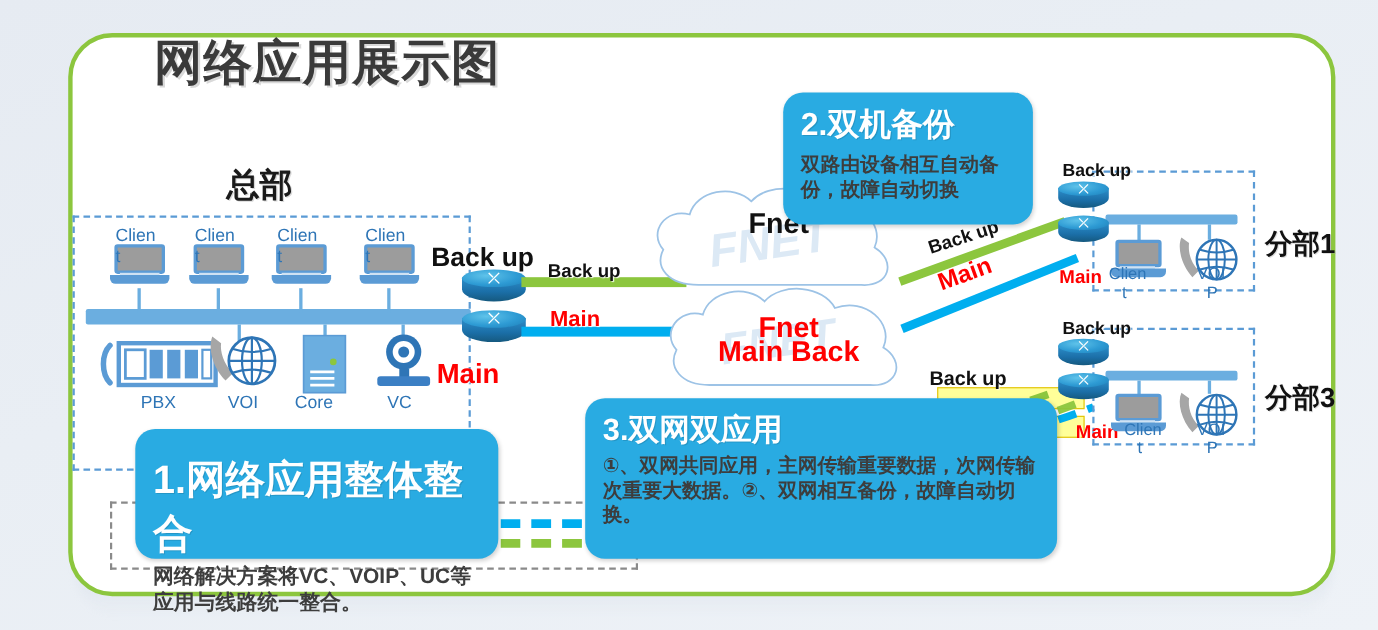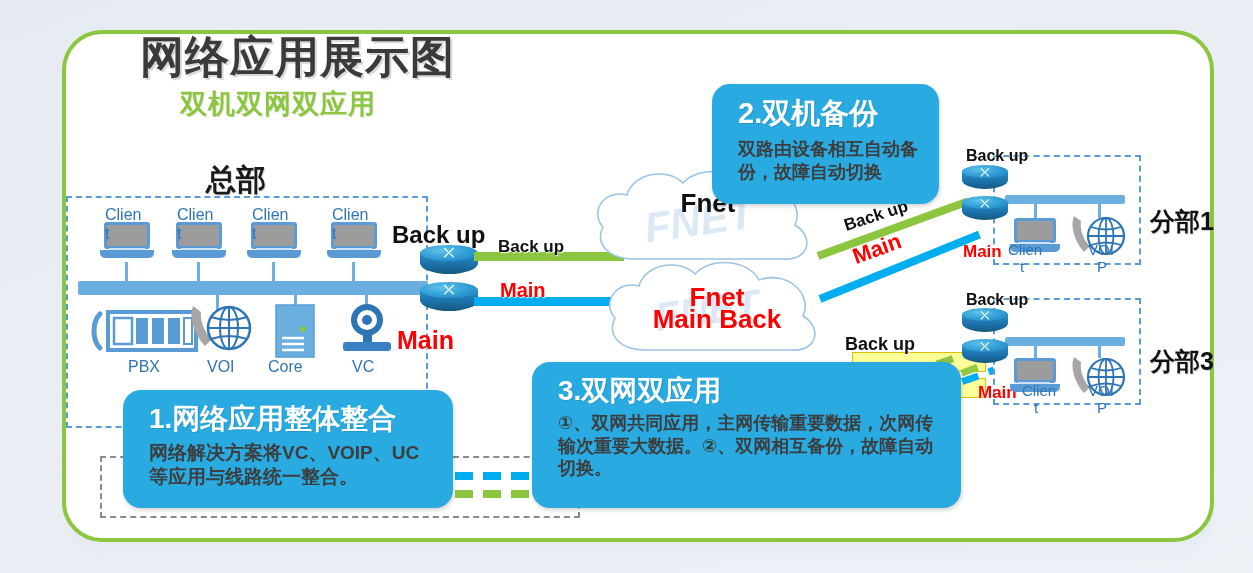--- a/index.html
+++ b/index.html
@@ -29,21 +29,21 @@
     text-shadow:2px 2px 0 rgba(170,170,170,.45);
   }
   .subtitle{
     position:absolute;left:180px;top:86px;font-size:27px;font-weight:bold;
     color:#8CC63E;letter-spacing:1px;
     text-shadow:1px 1px 0 rgba(180,180,180,.35);
   }
 
   
   .hq-title{
-    position:absolute;left:206px;top:160px;font-size:30px;font-weight:bold;
+    position:absolute;left:206px;top:148px;font-size:30px;font-weight:bold;
     color:#1a1a1a;text-shadow:1px 1px 0 rgba(160,160,160,.4);
   }
   .branch-title{
     position:absolute;font-size:25px;font-weight:bold;color:#111;
     text-shadow:1px 1px 0 rgba(160,160,160,.35);
   }
   #branch1-title{left:1150px;top:205px;}
   #branch3-title{left:1150px;top:345px;}
 
   
@@ -112,53 +112,52 @@
   .cloud-txt{position:absolute;text-align:center;font-weight:bold;line-height:1.05;}
 
   
   .linklabel{position:absolute;font-weight:bold;white-space:nowrap;}
   .lab-black{color:#111;text-shadow:1px 1px 1px rgba(255,255,255,.9);}
   .lab-red{color:#FF0000;text-shadow:1px 1px 1px rgba(255,255,255,.9);}
 
   
   .callout{
     position:absolute;background:#29ABE2;border-radius:18px;
-    box-shadow:1px 2px 4px rgba(0,0,0,.18);padding:10px 16px 12px 26px;
+    box-shadow:1px 2px 4px rgba(0,0,0,.18);padding:10px 16px 12px 16px;
     box-sizing:border-box;
   }
   .callout .co-head{
     color:#ffffff;font-weight:bold;display:block;
     text-shadow:1px 1px 0 rgba(0,0,0,.12);
   }
   .callout .co-body{
     color:#3D3D3D;font-weight:bold;display:block;line-height:1.25;
   }
   #callout1{left:123px;top:390px;width:330px;height:118px;}
-  #callout1 .co-head{font-size:28px;}
+  #callout1 .co-head{font-size:36px;margin-top:12px;}
   #callout1 .co-body{font-size:19px;margin-top:3px;}
   #callout2{left:712px;top:84px;width:227px;height:120px;}
   #callout2 .co-head{font-size:29px;}
   #callout2 .co-body{font-size:18px;margin-top:4px;}
   #callout3{left:532px;top:362px;width:429px;height:146px;}
   #callout3 .co-head{font-size:28px;}
   #callout3 .co-body{font-size:18px;margin-top:2px;}
 
   
   .hl{position:absolute;background:#FFFF99;border:1px solid #E0C000;}
 </style>
 </head>
 <body>
 
 <div id="stage">
 
   <div class="frame-shadow"></div>
   <div class="frame"></div>
 
   <div class="title">网络应用展示图</div>
-  <div class="subtitle">双机双网双应用</div>
 
   <div class="hq-title">总部</div>
   <div class="dbox" id="hq-box"></div>
   <div class="bus" id="hq-bus"></div>
 
   <div class="stub" style="left:125px;top:262px;height:22px;"></div>
   <div class="laptop" style="left:100px;top:222px;">
     <div class="lt-screen"></div>
     <div class="lt-lip"></div>
     <div class="lt-base"></div>

